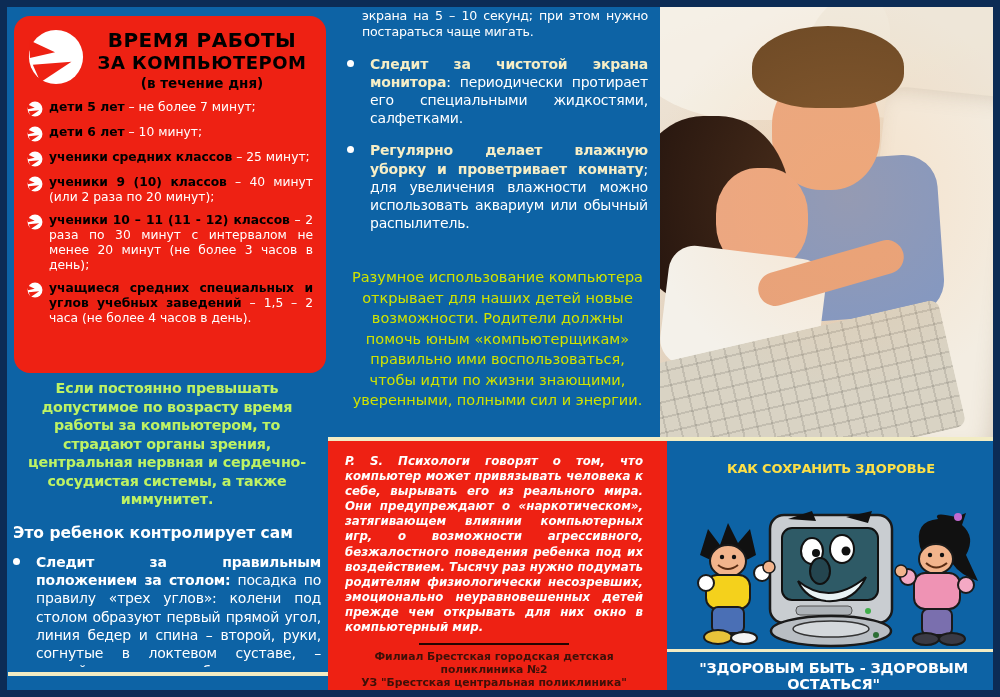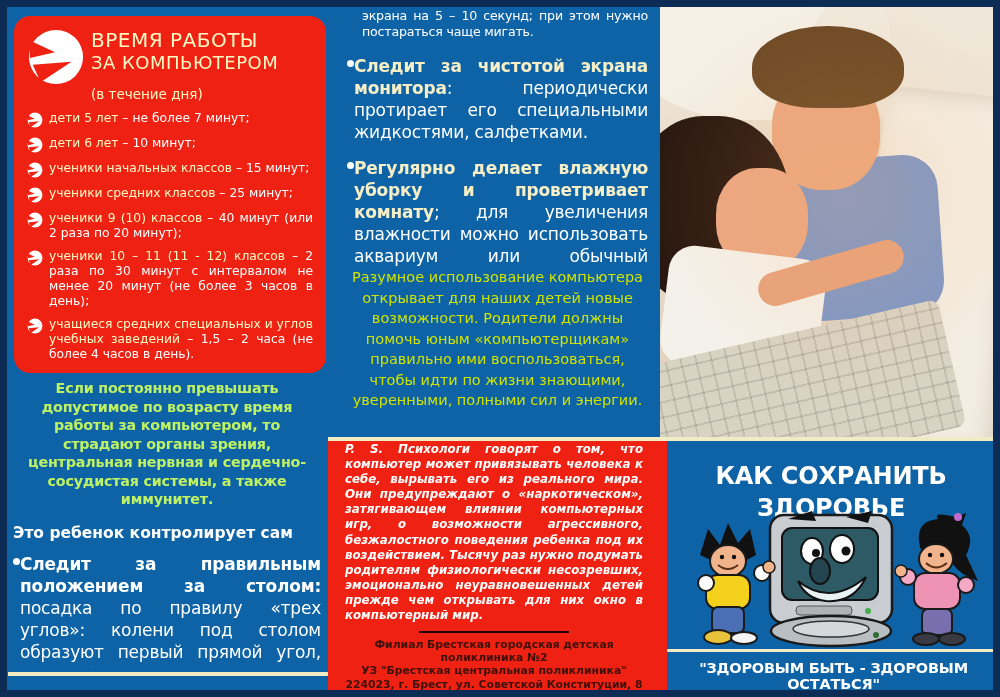--- a/index.html
+++ b/index.html
@@ -5,53 +5,53 @@
   html,body{margin:0;padding:0;background:#222;}
   .page{position:relative;width:1000px;height:697px;background:#0d63a5;overflow:hidden;
         font-family:"DejaVu Sans","Liberation Sans",sans-serif;}
   .abs{position:absolute;}
 
   
   .left-box{left:14px;top:16px;width:312px;height:357px;background:#ee2113;border-radius:16px;
             padding:12px 13px;box-sizing:border-box;overflow:hidden;}
   .lb-head{display:flex;gap:6px;align-items:flex-start;}
   .lb-icon{width:58px;height:58px;flex:none;}
-  .lb-titles{flex:1;color:#fef9c3;font-weight:normal;}
+  .lb-titles{flex:1;text-align:center;color:#000000;font-weight:bold;}
   .lb-t1{font-size:20px;line-height:1.2;letter-spacing:.5px;}
   .lb-t2{font-size:18px;line-height:1.25;letter-spacing:.5px;}
-  .lb-sub{font-size:13.5px;margin-top:11px;}
+  .lb-sub{font-size:13.5px;margin-top:0;}
   .lb-items{margin-top:9px;display:flex;flex-direction:column;gap:8px;}
   .lb-item{display:flex;gap:6px;color:#fff;font-size:12.3px;line-height:1.22;text-align:justify;}
   .mini-icon{width:16px;height:16px;flex:none;margin-top:1px;}
-  .ylead{color:#fef9c3;font-weight:normal;}
+  .ylead{color:#000000;font-weight:bold;}
 
   
   .left-lower{left:13px;top:379px;width:308px;height:288px;overflow:hidden;}
   .warning{color:#bef264;font-weight:bold;text-align:center;font-size:14.3px;line-height:1.3;
            letter-spacing:-.2px;}
   .self-head{color:#fff;font-weight:bold;text-align:left;font-size:15.5px;margin-top:15px;}
-  .bullet{display:flex;gap:0;margin-top:11px;color:#fff;font-size:17px;line-height:1.3;
+  .bullet{display:flex;gap:16px;margin-top:11px;color:#fff;font-size:14px;line-height:1.3;
           text-align:justify;letter-spacing:-.2px;}
   .dot{width:7px;height:7px;border-radius:50%;background:#fff;flex:none;margin-top:5px;}
   .wlead{font-weight:bold;}
   .cream-lead{font-weight:bold;color:#f6eec6;}
 
   .hline{background:#f2ecc4;}
   .line-left{left:8px;top:672px;width:322px;height:4px;}
 
   
   .mid-text{left:347px;top:8px;width:301px;height:258px;overflow:hidden;color:#fff;
             font-size:12.6px;line-height:1.3;letter-spacing:-.2px;}
   .m-cont{padding-left:15px;text-align:justify;}
   .mid-text .bullet{margin-top:14px;}
   .highlight{left:351px;top:267px;width:293px;text-align:center;color:#cfe300;
              font-size:14.5px;line-height:1.42;}
   .line-fold{left:328px;top:437px;width:672px;height:4px;}
   .mid-red{left:328px;top:441px;width:332px;height:256px;background:#ee2113;
-           padding:1px 17px 0;box-sizing:border-box;overflow:hidden;}
+           padding:13px 17px 0;box-sizing:border-box;overflow:hidden;}
   .ps{color:#fff;font-style:italic;font-weight:bold;font-size:11.8px;line-height:1.28;
       text-align:justify;}
   .contact-sep{width:150px;border-top:2px solid #240502;margin:8px auto 5px;}
   .contact{color:#3f1008;text-align:center;font-size:10.8px;line-height:1.22;font-weight:600;}
 
   
   .photo{left:660px;top:0;width:340px;height:437px;overflow:hidden;
          background:linear-gradient(160deg,#f0e8dc 0%,#e8dac8 40%,#ddcab4 100%);}
   .photo .abs{border-radius:45%;}
   .ph-sofa1{left:-30px;top:-40px;width:260px;height:160px;background:#f6f1e8;opacity:.85;}
@@ -70,22 +70,22 @@
   .ph-girlarm{left:96px;top:256px;width:150px;height:34px;background:#e7a27c;border-radius:17px !important;
               transform:rotate(-16deg);}
   .ph-keyboard{left:-14px;top:332px;width:310px;height:130px;background:#d9d3c4;border-radius:10px !important;
                transform:rotate(-13deg);
                background-image:repeating-linear-gradient(90deg,rgba(0,0,0,.10) 0 2px,transparent 2px 15px),
                                 repeating-linear-gradient(0deg,rgba(0,0,0,.10) 0 2px,transparent 2px 15px);}
   .ph-glow{left:0;top:0;width:340px;height:437px;border-radius:0 !important;
            background:radial-gradient(circle at 55% 45%,rgba(255,170,90,.18),transparent 65%);}
 
   .red-stripe{left:660px;top:441px;width:7px;height:256px;background:#ee2113;}
-  .r-title{left:672px;top:460px;width:318px;text-align:center;color:#ffffff;font-weight:bold;
-           font-size:24px;line-height:1.35;letter-spacing:-.2px;}
+  .r-title{left:672px;top:460px;width:318px;text-align:center;color:#fde047;font-weight:bold;
+           font-size:13px;line-height:1.35;letter-spacing:-.2px;}
   .cartoon{left:670px;top:511px;width:322px;height:138px;}
   .line-right{left:667px;top:649px;width:333px;height:3px;}
   .slogan{left:667px;top:660px;width:333px;text-align:center;color:#fff;font-weight:600;
           font-size:14.5px;letter-spacing:-.2px;}
 
   .border-overlay{left:0;top:0;width:1000px;height:697px;border:7px solid #0c2c55;
                   box-sizing:border-box;pointer-events:none;z-index:50;}
 </style>
 </head>
 <body>
@@ -114,28 +114,20 @@
           </svg>
         <div><span class="ylead">дети 5 лет</span><span> – не более 7 минут;</span></div>
       </div>
       <div class="lb-item">
         <svg class="mini-icon" viewBox="0 0 60 60">
             <circle cx="30" cy="30" r="28" fill="#fff"></circle>
             <polygon points="3,13 29,25 3,31" fill="#ee2113"></polygon>
             <polygon points="6,38 46,35 14,56" fill="#ee2113"></polygon>
           </svg>
         <div><span class="ylead">дети 6 лет</span><span> – 10 минут;</span></div>
-      </div>
-      <div class="lb-item">
-        <svg class="mini-icon" viewBox="0 0 60 60">
-            <circle cx="30" cy="30" r="28" fill="#fff"></circle>
-            <polygon points="3,13 29,25 3,31" fill="#ee2113"></polygon>
-            <polygon points="6,38 46,35 14,56" fill="#ee2113"></polygon>
-          </svg>
-        <div><span class="ylead">ученики начальных классов</span><span> – 15 минут;</span></div>
       </div>
       <div class="lb-item">
         <svg class="mini-icon" viewBox="0 0 60 60">
             <circle cx="30" cy="30" r="28" fill="#fff"></circle>
             <polygon points="3,13 29,25 3,31" fill="#ee2113"></polygon>
             <polygon points="6,38 46,35 14,56" fill="#ee2113"></polygon>
           </svg>
         <div><span class="ylead">ученики средних классов</span><span> – 25 минут;</span></div>
       </div>
       <div class="lb-item">

